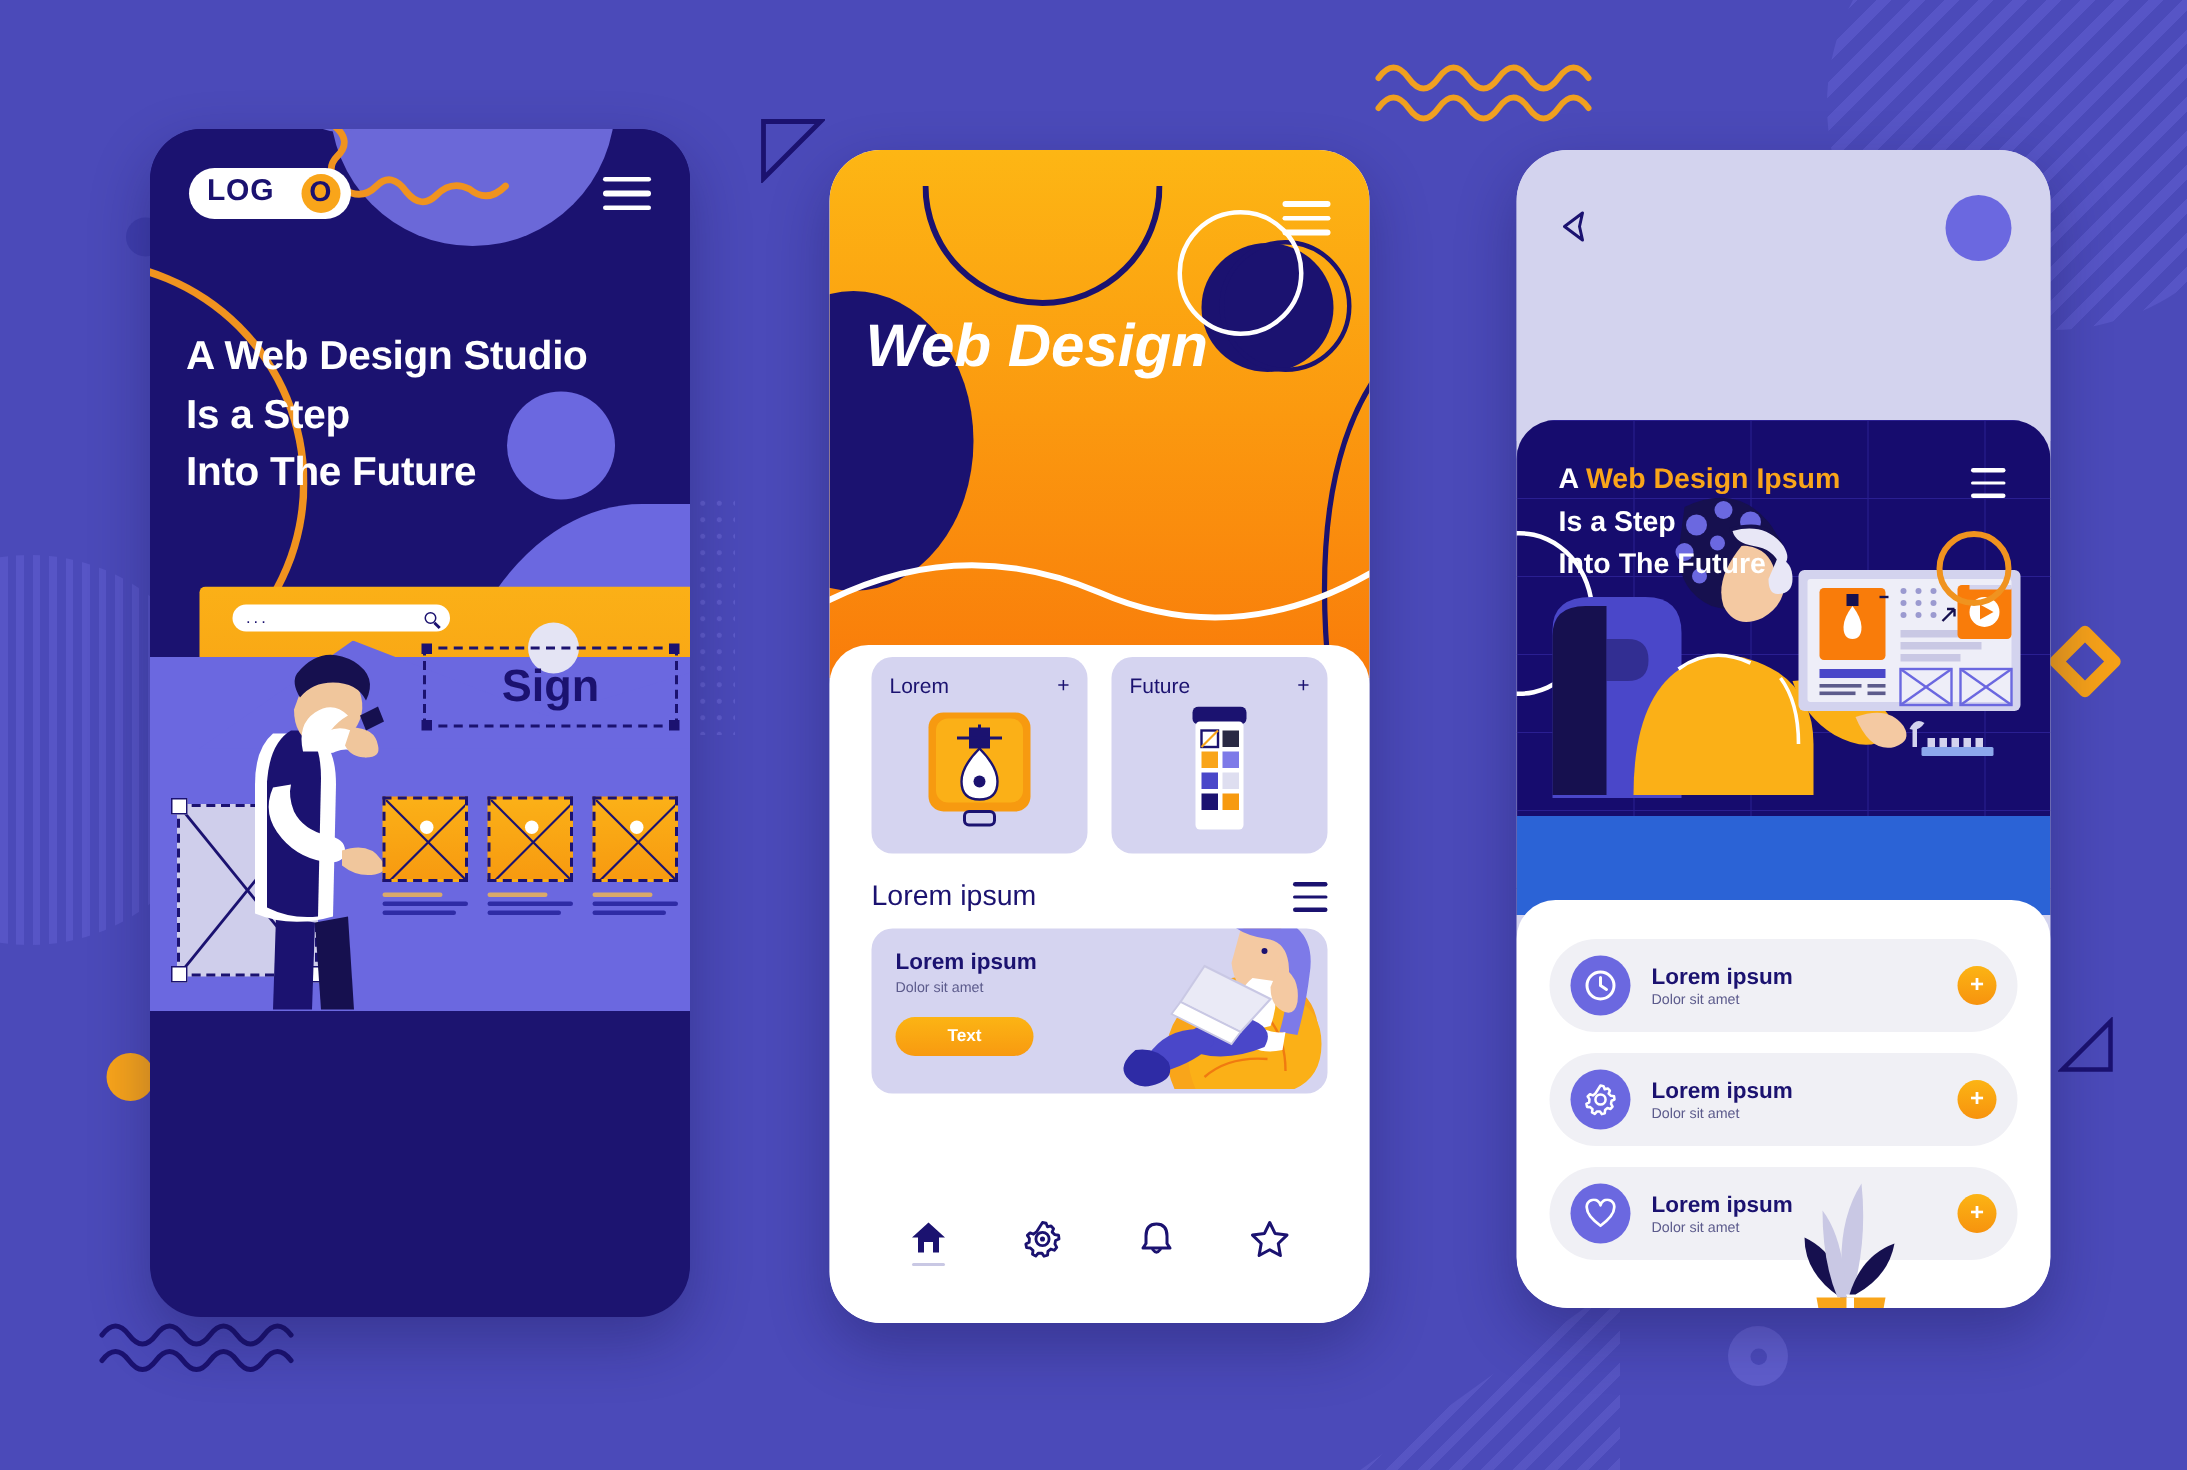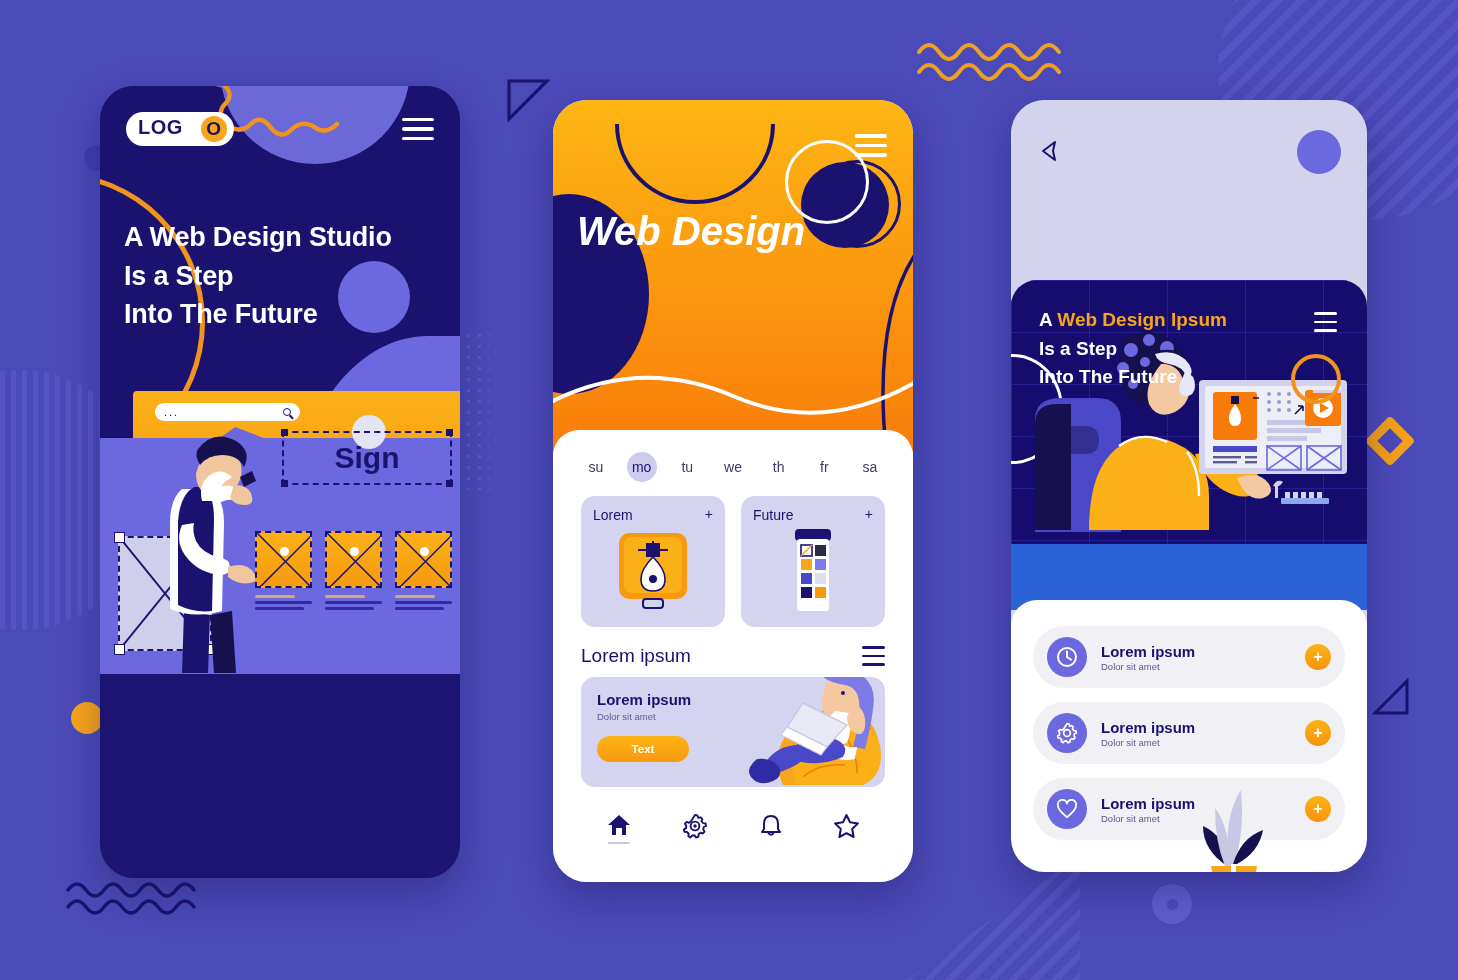--- a/index.html
+++ b/index.html
@@ -493,29 +493,20 @@
           <i></i>
           <i></i>
           <i></i>
         </div>
       <div class="p2-title">
         <div>Web Design</div>
       </div>
     </div>
 
     <div class="p2-sheet">
-      <div class="days">
-        <div class="day">su</div>
-        <div class="day active">mo</div>
-        <div class="day">tu</div>
-        <div class="day">we</div>
-        <div class="day">th</div>
-        <div class="day">fr</div>
-        <div class="day">sa</div>
-      </div>
 
       <div class="tiles">
         <div class="tile">
           <div class="tile-head">
             <span>Lorem</span>
             <span class="tile-plus">+</span>
           </div>
           <div class="tile-art">
             <svg width="74" height="80" viewBox="0 0 74 80">
               <rect x="3" y="2" width="68" height="66" rx="10" fill="#f79a10"></rect>

